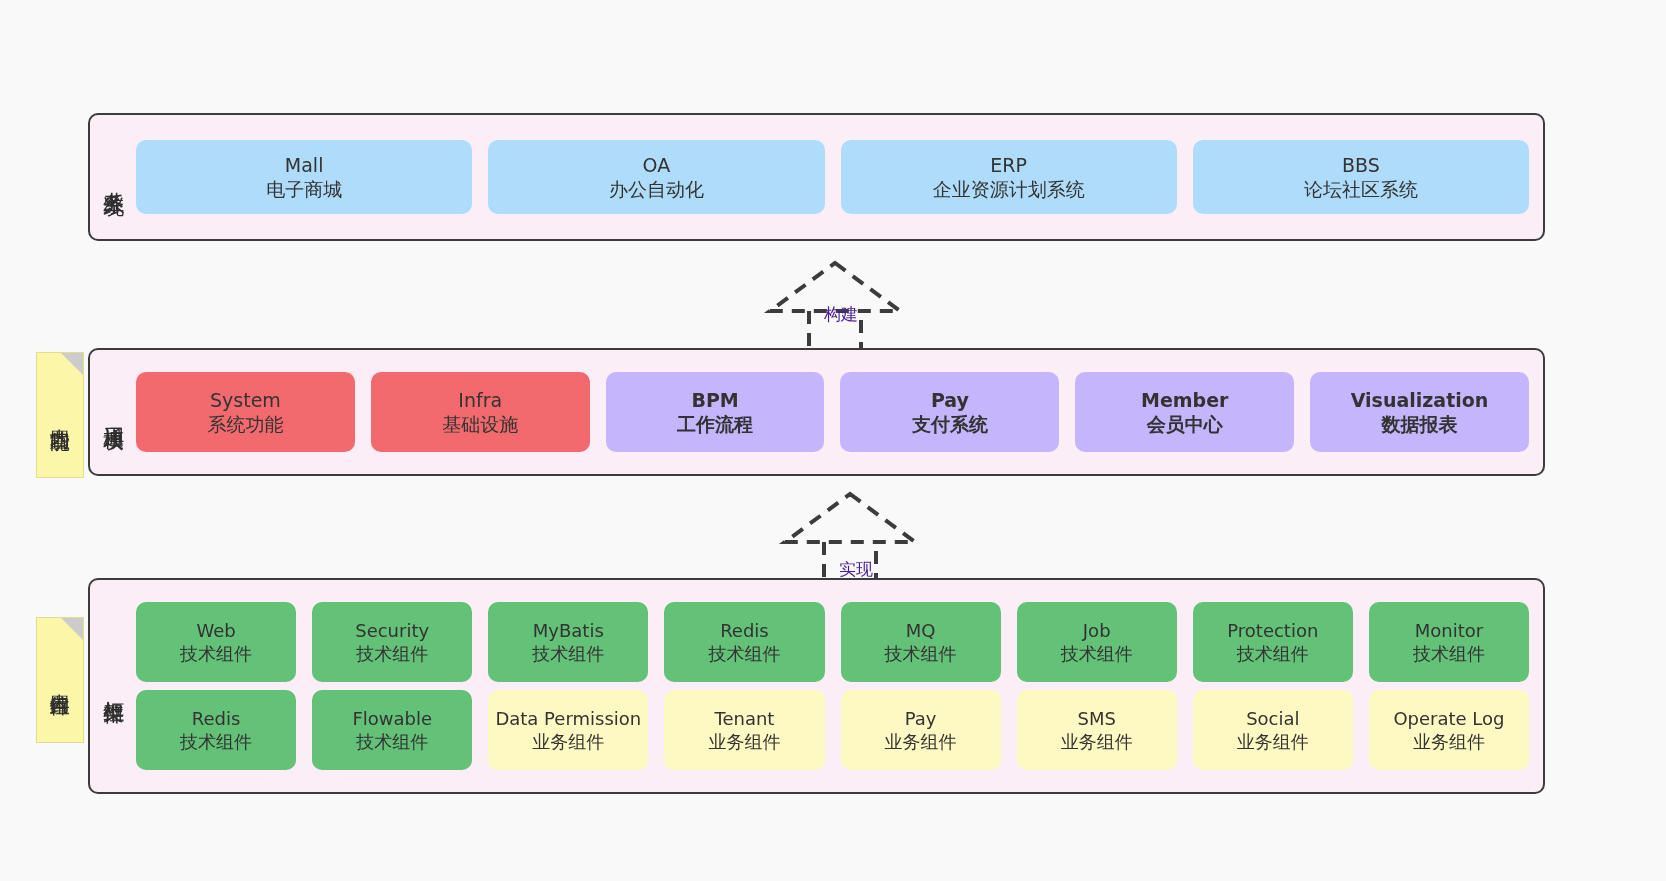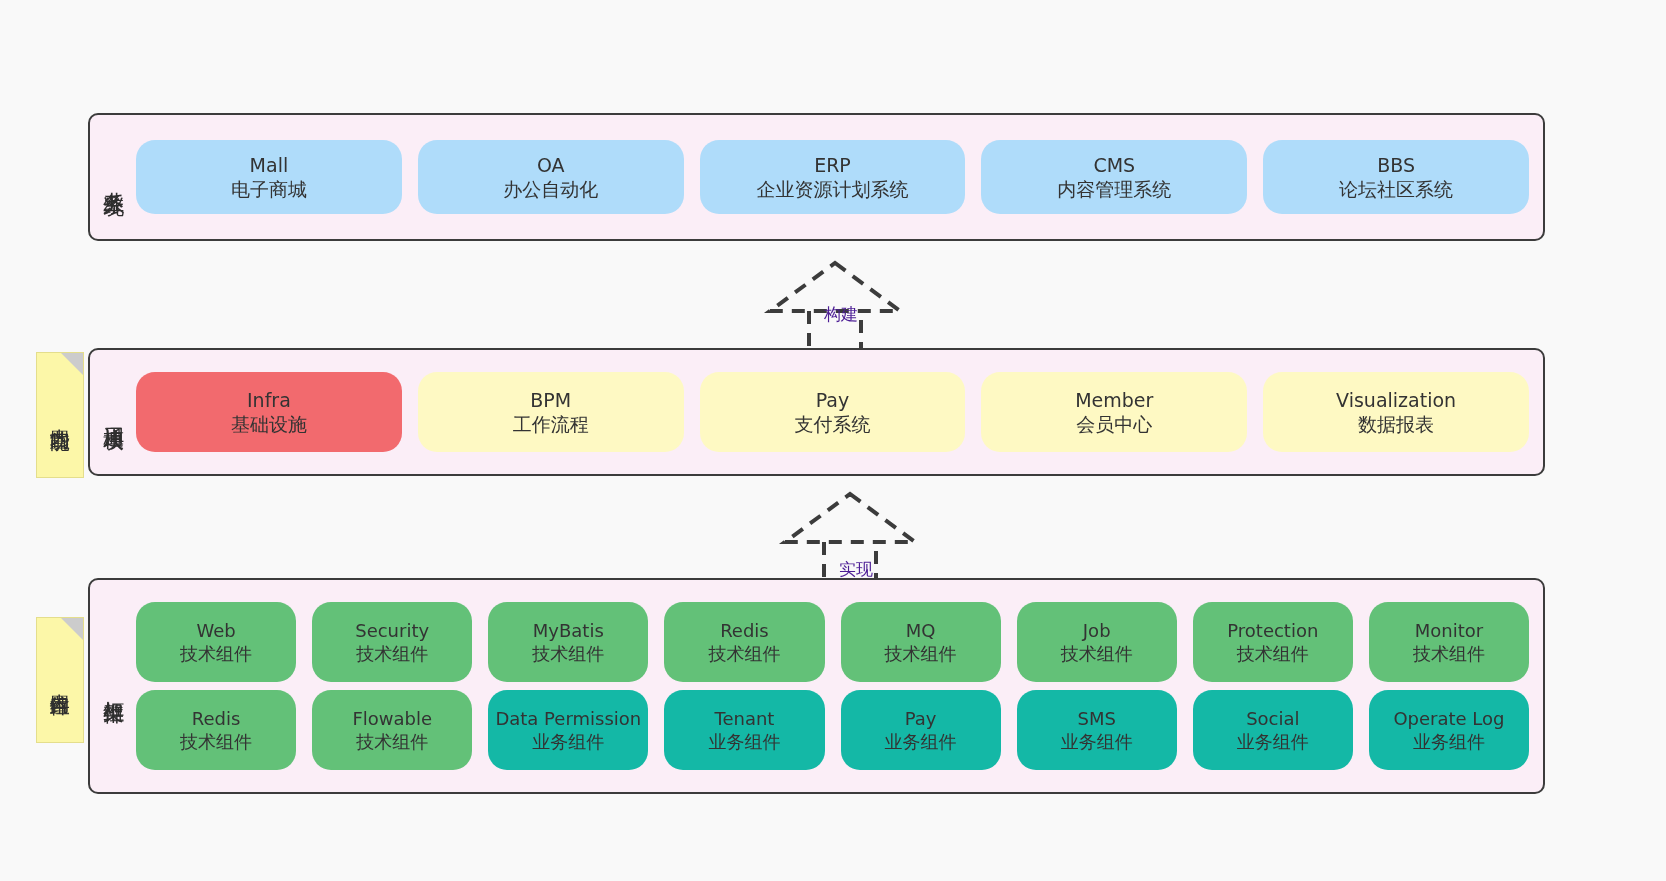--- a/index.html
+++ b/index.html
@@ -57,39 +57,39 @@
     display: flex;
     flex-direction: column;
     width: 100%;
     gap: 8px;
     justify-content: space-between;
   }
 
   
   .node {
     flex: 1 1 0;
-    border-radius: 19px;
+    border-radius: 10px;
     display: flex;
     flex-direction: column;
     align-items: center;
     justify-content: center;
     text-align: center;
     box-sizing: border-box;
     padding: 6px 6px;
     line-height: 1.28;
   }
   .node .en { font-size: 19px; }
   .node .cn { font-size: 19px; }
   .node.small .en, .node.small .cn { font-size: 18px; }
 
   .c-blue       { background: #afdcfa; }
   .c-red        { background: #f26a6e; }
-  .c-pink       { background: #fef9c3; }
+  .c-pink       { background: #c4b5fd; font-weight: bold; }
   .c-green      { background: #63c178; }
-  .c-lightgreen { background: #14b8a6; }
+  .c-lightgreen { background: #fef9c3; }
 
   
   #business-layer { left: 88px; top: 113px; width: 1457px; height: 128px; }
   #business-layer .node { height: 74px; }
 
   
   #module-layer { left: 88px; top: 348px; width: 1457px; height: 128px; }
   #module-layer .node { height: 80px; }
 
   
@@ -164,24 +164,20 @@
           </div>
           <div class="node c-blue">
             <span class="en">OA</span>
             <span class="cn">办公自动化</span>
           </div>
           <div class="node c-blue">
             <span class="en">ERP</span>
             <span class="cn">企业资源计划系统</span>
           </div>
           <div class="node c-blue">
-            <span class="en">CMS</span>
-            <span class="cn">内容管理系统</span>
-          </div>
-          <div class="node c-blue">
             <span class="en">BBS</span>
             <span class="cn">论坛社区系统</span>
           </div>
         </div>
     </div>
   </div>
 
   <div class="arrow" id="arrow-build">
     <svg width="150" height="92" viewBox="0 0 150 92" aria-hidden="true">
       <path d="M 75 4 L 140 52 L 10 52 Z" fill="none" stroke="#3c3c3c" stroke-width="4" stroke-dasharray="13 9" stroke-linecap="butt"></path>
@@ -191,20 +187,24 @@
   </div>
 
   <div class="sticky" id="sticky-builtin-function">
     <span>内置功能</span>
   </div>
   <div class="layer" id="module-layer">
     <div class="layer-title">通用模块</div>
     <div class="layer-body">
       <div class="row" id="module-row">
           <div class="node c-red">
+            <span class="en">System</span>
+            <span class="cn">系统功能</span>
+          </div>
+          <div class="node c-red">
             <span class="en">Infra</span>
             <span class="cn">基础设施</span>
           </div>
           <div class="node c-pink">
             <span class="en">BPM</span>
             <span class="cn">工作流程</span>
           </div>
           <div class="node c-pink">
             <span class="en">Pay</span>
             <span class="cn">支付系统</span>

